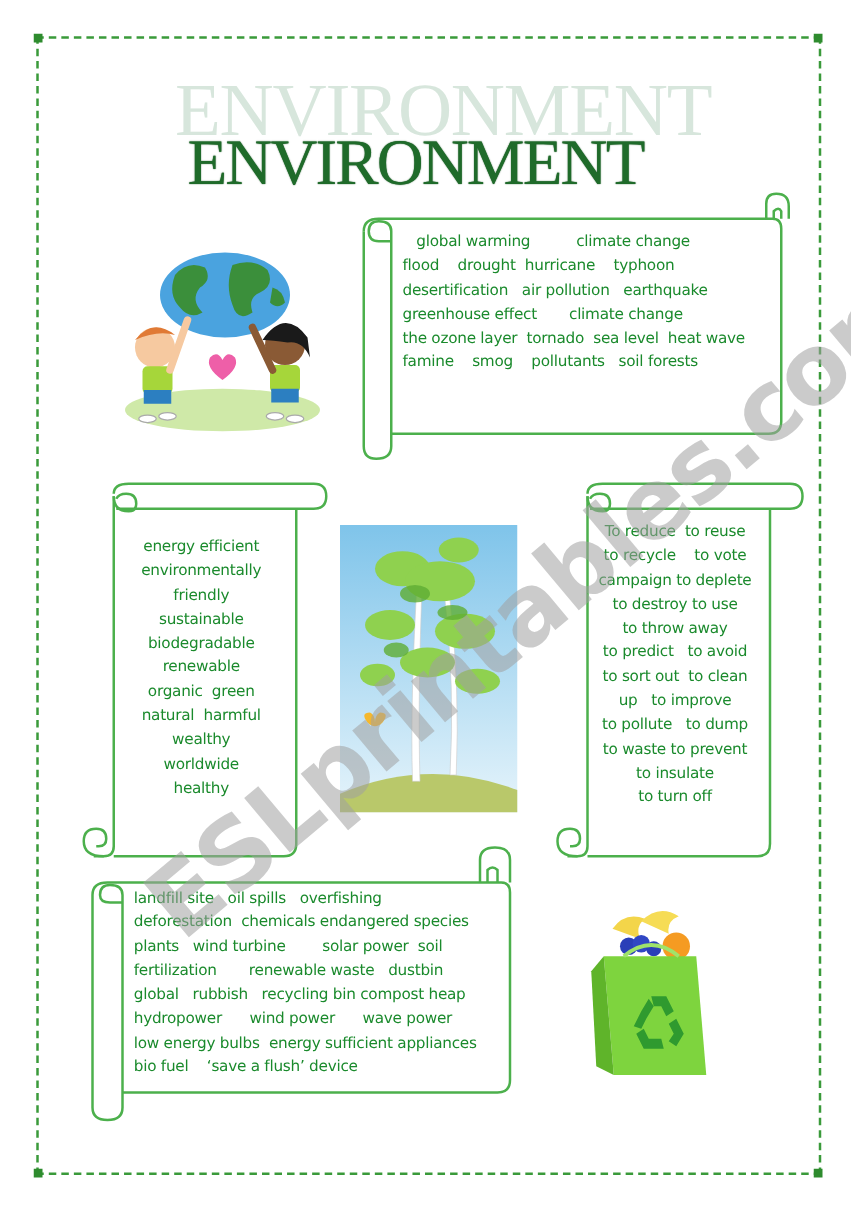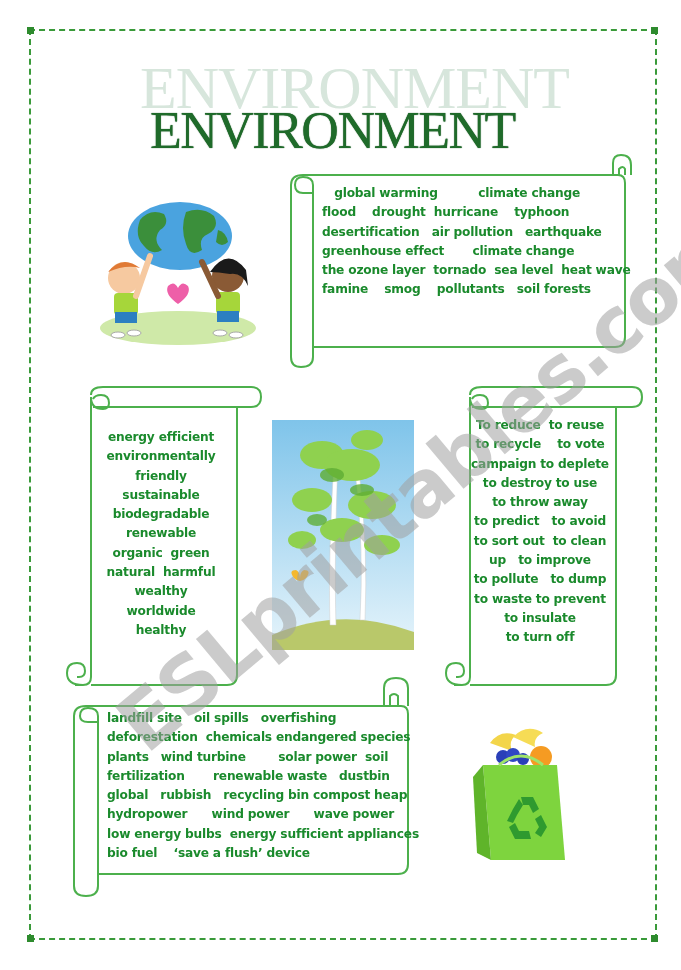--- a/index.html
+++ b/index.html
@@ -10,21 +10,21 @@
   .corner { position: absolute; width: 7px; height: 7px; background: #2e8b2e; }
   .title-shadow { position: absolute; left: 140px; top: 58px; width: 400px; text-align: center;
                   font-family: "Liberation Serif", serif; font-size: 60px; color: #d7e6dc;
                   letter-spacing: -1px; line-height: 1; }
   .title { position: absolute; left: 150px; top: 105px; width: 350px; text-align: center;
            font-family: "Liberation Serif", serif; font-size: 52px; color: #1f6b2a;
            letter-spacing: -1.5px; line-height: 1; text-shadow: 0 0 1px #0d4a16; }
   .scroll-svg { position: absolute; overflow: visible; }
   .scroll-svg path, .scroll-svg rect { fill: none; stroke: #4cb04c; stroke-width: 2; }
   .wordbox { position: absolute; color: #1a8a2c; font-family: "DejaVu Sans", sans-serif;
-             font-size: 12.2px; line-height: 19.3px; font-weight: bold; letter-spacing: -0.2px; }
+             font-size: 12.2px; line-height: 19.3px; font-weight: normal; letter-spacing: -0.2px; }
   .wordbox .line { white-space: pre; display: block; }
   .center { text-align: center; }
   .watermark { position: absolute; left: 60px; top: 360px; font-family: "DejaVu Sans", sans-serif;
                font-weight: bold; font-size: 78px; color: rgba(160,160,160,0.55);
                transform: rotate(-40deg); transform-origin: left top; white-space: nowrap;
                pointer-events: none; letter-spacing: -2px; }
   .illus { position: absolute; }
 </style>
 </head>
 <body>

